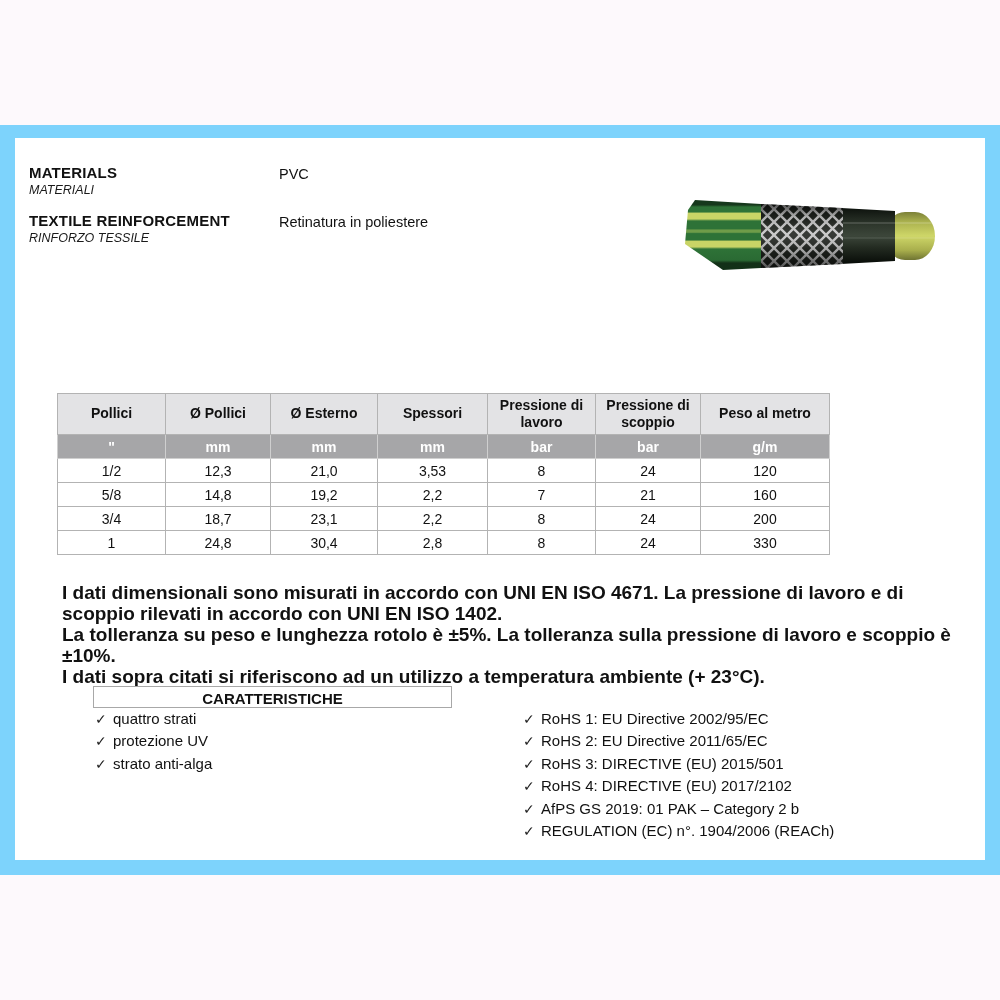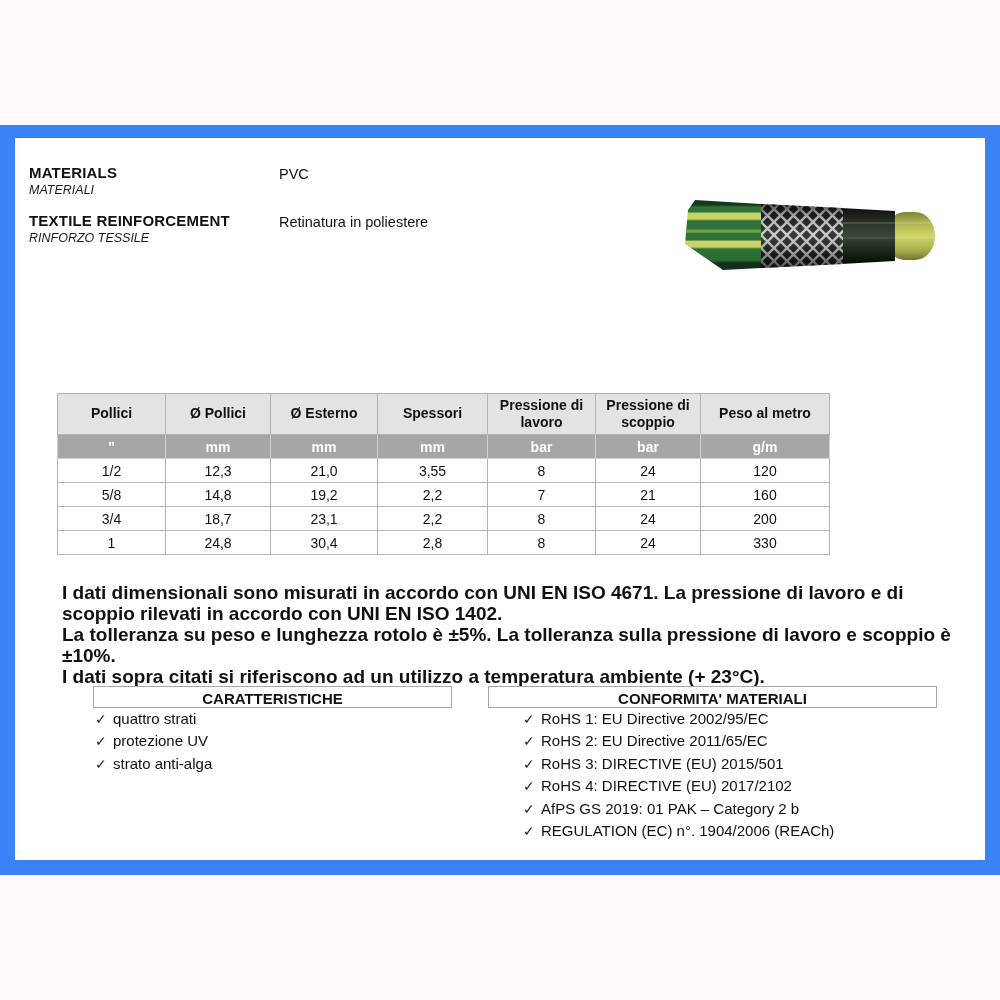--- a/index.html
+++ b/index.html
@@ -5,21 +5,21 @@
   html, body { margin:0; padding:0; }
   body {
     width:1000px; height:1000px; position:relative;
     background:#fdf9fc;
     font-family:"Liberation Sans", sans-serif;
     color:#111;
     overflow:hidden;
   }
   .band {
     position:absolute; left:0; top:125px; width:1000px; height:750px;
-    background:#3b82f6;
+    background:#7dd3fc;
   }
   .card {
     position:absolute; left:15px; top:13px; width:970px; height:722px;
     background:#ffffff;
   }
 
   
   .specs { position:absolute; left:14px; top:26px; }
   .spec-row { display:grid; grid-template-columns:250px auto; margin-bottom:14px; }
   .spec-label-en { font-weight:bold; font-size:15px; line-height:18px; letter-spacing:.2px; }
@@ -180,21 +180,21 @@
           <td>mm</td>
           <td>mm</td>
           <td>bar</td>
           <td>bar</td>
           <td>g/m</td>
         </tr>
         <tr class="data">
           <td>1/2</td>
           <td>12,3</td>
           <td>21,0</td>
-          <td>3,55</td>
+          <td>3,53</td>
           <td>8</td>
           <td>24</td>
           <td>120</td>
         </tr>
         <tr class="data">
           <td>5/8</td>
           <td>14,8</td>
           <td>19,2</td>
           <td>2,2</td>
           <td>7</td>
@@ -239,23 +239,20 @@
       <li>
         <span class="check">✓</span>
         <span>protezione UV</span>
       </li>
       <li>
         <span class="check">✓</span>
         <span>strato anti-alga</span>
       </li>
     </ul>
 
-    <div class="title-box conformity-box">
-      <span>CONFORMITA' MATERIALI</span>
-    </div>
     <ul class="checklist conformity-list">
       <li>
         <span class="check">✓</span>
         <span>RoHS 1: EU Directive 2002/95/EC</span>
       </li>
       <li>
         <span class="check">✓</span>
         <span>RoHS 2: EU Directive 2011/65/EC</span>
       </li>
       <li>

